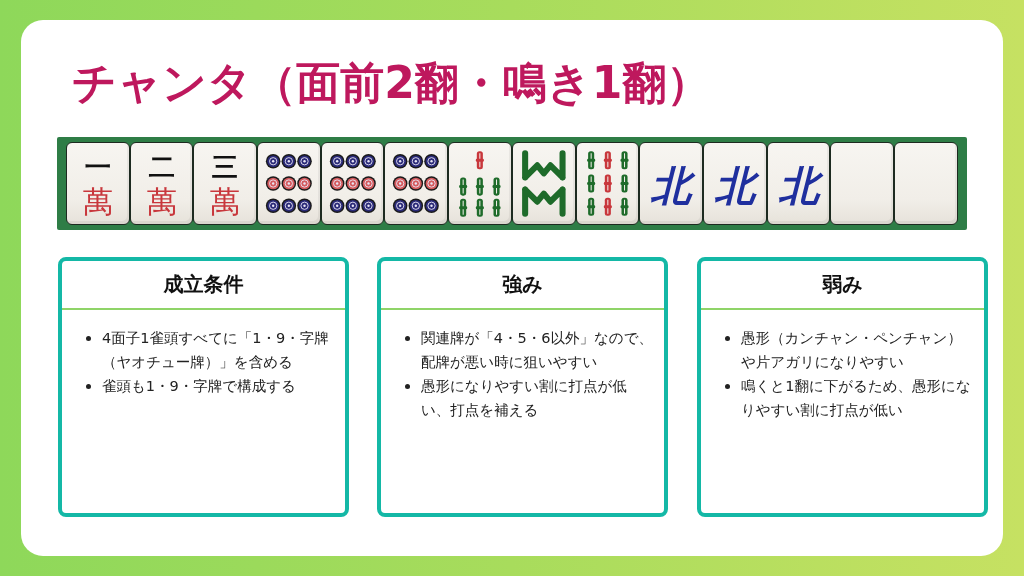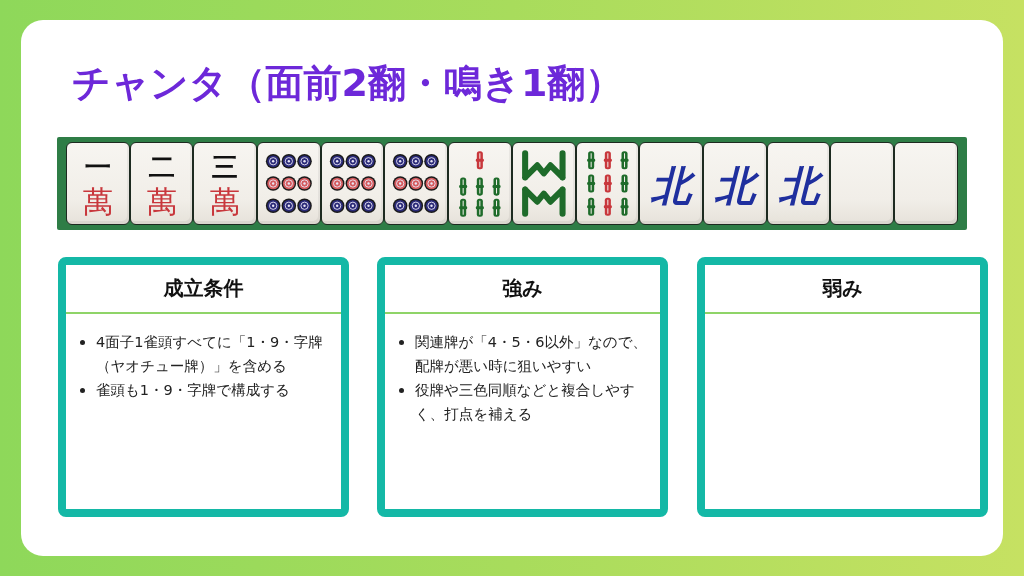--- a/index.html
+++ b/index.html
@@ -8,48 +8,48 @@
     background: linear-gradient(90deg, #8ed85a 0%, #a8dc5c 50%, #c6e162 100%);
     font-family: "DejaVu Sans", "Liberation Sans", sans-serif;
     position: relative;
   }
   .card {
     position: absolute; left: 21px; top: 20px; width: 982px; height: 536px;
     background: #ffffff; border-radius: 22px;
   }
   .title {
     position: absolute; left: 72px; top: 58px;
-    font-size: 38px; font-weight: bold; color: #6d28d9; letter-spacing: 0px;
+    font-size: 44px; font-weight: bold; color: #be185d; letter-spacing: 0px;
     line-height: 50px; white-space: nowrap;
   }
   .tile-strip {
     position: absolute; left: 57px; top: 137px; width: 910px; height: 93px;
     background: #2e7d46; border-radius: 2px;
     padding: 5px 8px 5px 9px;
     display: flex;
   }
   .tile {
     width: 63.7px; height: 83px;
     background: linear-gradient(180deg, #f7f5f1 0%, #f1eee8 70%, #e6e2da 100%);
     border: 1.5px solid #1d2a20; border-radius: 6px;
     position: relative; overflow: hidden;
     box-shadow: inset -2px -3px 0 rgba(0,0,0,0.05);
   }
   .tile svg { position: absolute; left: 0; top: 0; width: 100%; height: 100%; }
   .boxes { position: absolute; top: 257px; left: 58px; }
   .box {
     position: absolute; top: 0; width: 291px; height: 260px;
-    border: 8px solid #14b8a6; border-radius: 8px; background: #fff;
+    border: 4px solid #14b8a6; border-radius: 8px; background: #fff;
   }
   .box-head {
     height: 49px; border-bottom: 2px solid #8fd468;
     display: flex; align-items: center; justify-content: center;
     font-size: 20px; font-weight: bold; color: #111;
   }
-  .box-list { list-style: none; padding: 16px 10px 0 12px; }
+  .box-list { list-style: none; padding: 16px 10px 0 22px; }
   .box-list li {
     position: relative; padding-left: 18px;
     font-size: 14.5px; line-height: 24px; color: #222;
   }
   .box-list li::before {
     content: ""; position: absolute; left: 2px; top: 10px;
     width: 5px; height: 5px; border-radius: 50%; background: #222;
   }
 </style>
 </head>
@@ -288,21 +288,23 @@
     <div class="box-head">成立条件</div>
     <ul class="box-list">
       <li>4面子1雀頭すべてに「1・9・字牌（ヤオチュー牌）」を含める</li>
       <li>雀頭も1・9・字牌で構成する</li>
     </ul>
   </div>
   <div class="box" style="left:319px">
     <div class="box-head">強み</div>
     <ul class="box-list">
       <li>関連牌が「4・5・6以外」なので、配牌が悪い時に狙いやすい</li>
-      <li>役牌や三色同順などと複合しやすく、打点を補える</li>
+      <li>愚形になりやすい割に打点が低い、打点を補える</li>
     </ul>
   </div>
   <div class="box" style="left:639px">
     <div class="box-head">弱み</div>
     <ul class="box-list">
+      <li>愚形（カンチャン・ペンチャン）や片アガリになりやすい</li>
+      <li>鳴くと1翻に下がるため、愚形になりやすい割に打点が低い</li>
     </ul>
   </div>
 </div>
 
 </body></html>

